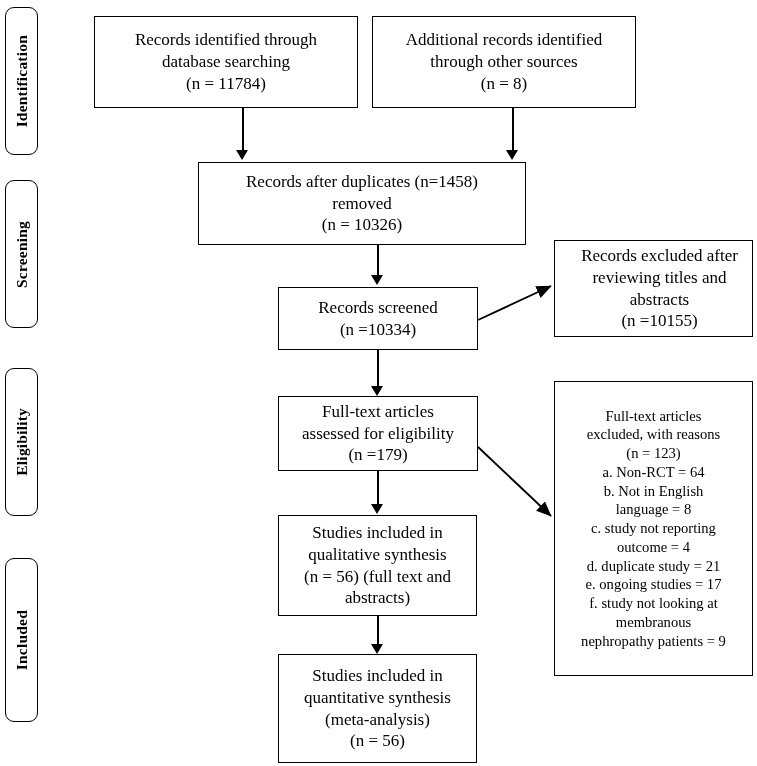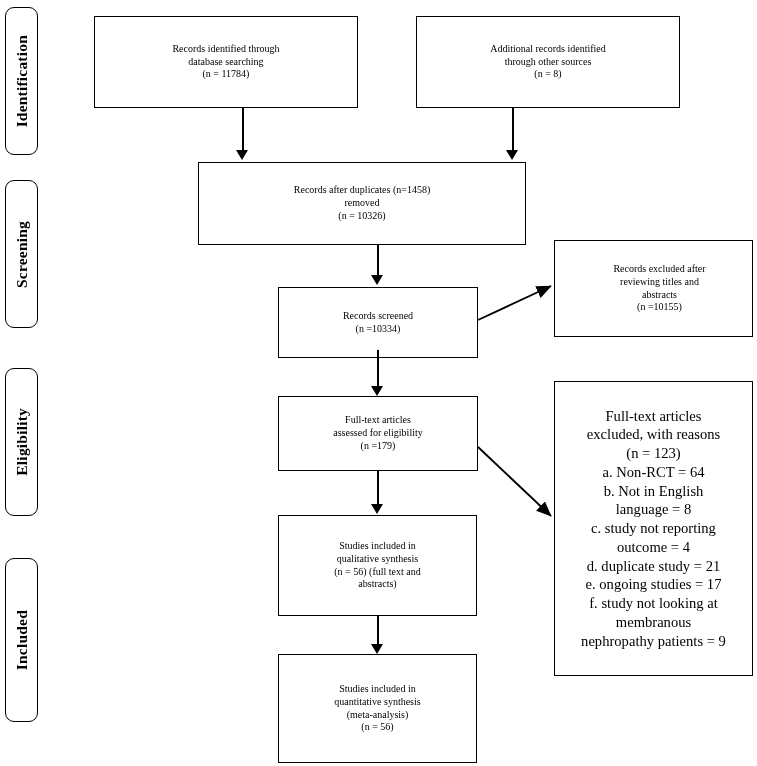--- a/index.html
+++ b/index.html
@@ -45,21 +45,21 @@
     border: 1.5px solid #000;
     background: #fff;
     box-sizing: border-box;
     display: flex;
     align-items: center;
     justify-content: center;
     text-align: center;
     color: #000;
   }
   .box .txt {
-    font-size: 10px;
+    font-size: 17px;
     line-height: 1.28;
     padding: 0 5px;
     white-space: pre-line;
   }
   .box.reasons .txt {
     font-size: 14.6px;
     line-height: 1.285;
     padding: 0 4px;
   }
 
@@ -102,42 +102,42 @@
   <div class="stage" style="left:5px; top:558px; width:33px; height:164px;">
     <span class="stage-label">Included</span>
   </div>
 
   <div class="box" style="left:94px; top:16px; width:264px; height:92px;">
     <span class="txt">Records identified through
 database searching
 (n = 11784)</span>
   </div>
 
-  <div class="box" style="left:416px; top:16px; width:264px; height:92px;">
+  <div class="box" style="left:372px; top:16px; width:264px; height:92px;">
     <span class="txt">Additional records identified
 through other sources
 (n = 8)</span>
   </div>
 
   <div class="vline" style="left:242px; top:108px; height:44px;"></div>
   <div class="arrowhead-down" style="left:236px; top:150px;"></div>
 
   <div class="vline" style="left:512px; top:108px; height:44px;"></div>
   <div class="arrowhead-down" style="left:506px; top:150px;"></div>
 
   <div class="box" style="left:198px; top:162px; width:328px; height:83px;">
     <span class="txt">Records after duplicates (n=1458)
 removed
 (n = 10326)</span>
   </div>
 
   <div class="vline" style="left:377px; top:245px; height:32px;"></div>
   <div class="arrowhead-down" style="left:371px; top:275px;"></div>
 
-  <div class="box" style="left:278px; top:287px; width:200px; height:71px;">
+  <div class="box" style="left:278px; top:287px; width:200px; height:63px;">
     <span class="txt">Records screened
 (n =10334)</span>
   </div>
 
   <div class="box" style="left:554px; top:240px; width:199px; height:97px;padding-left:12px;">
     <span class="txt">Records excluded after
 reviewing titles and
 abstracts
 (n =10155)</span>
   </div>

